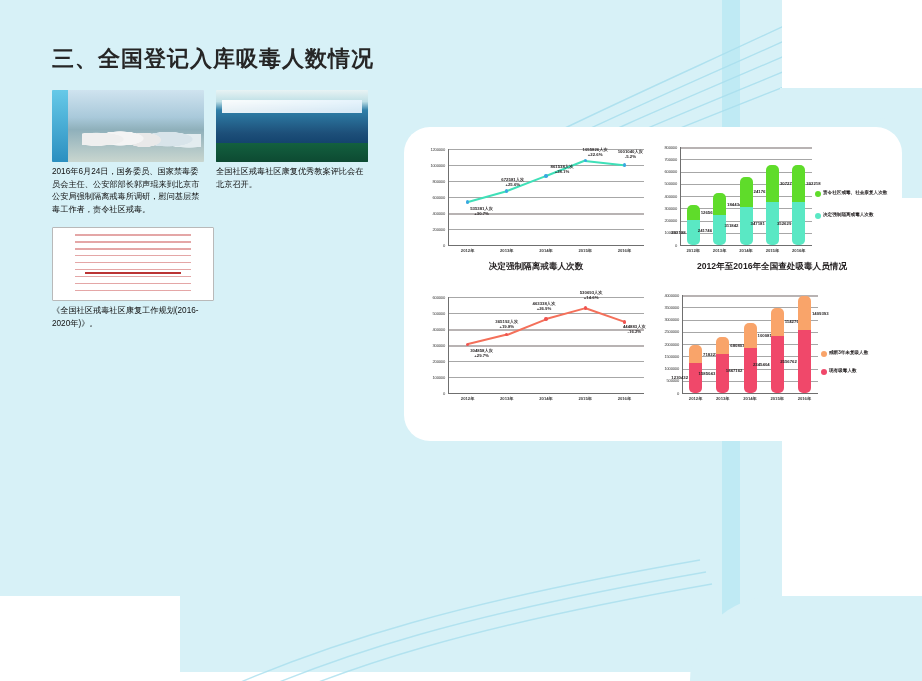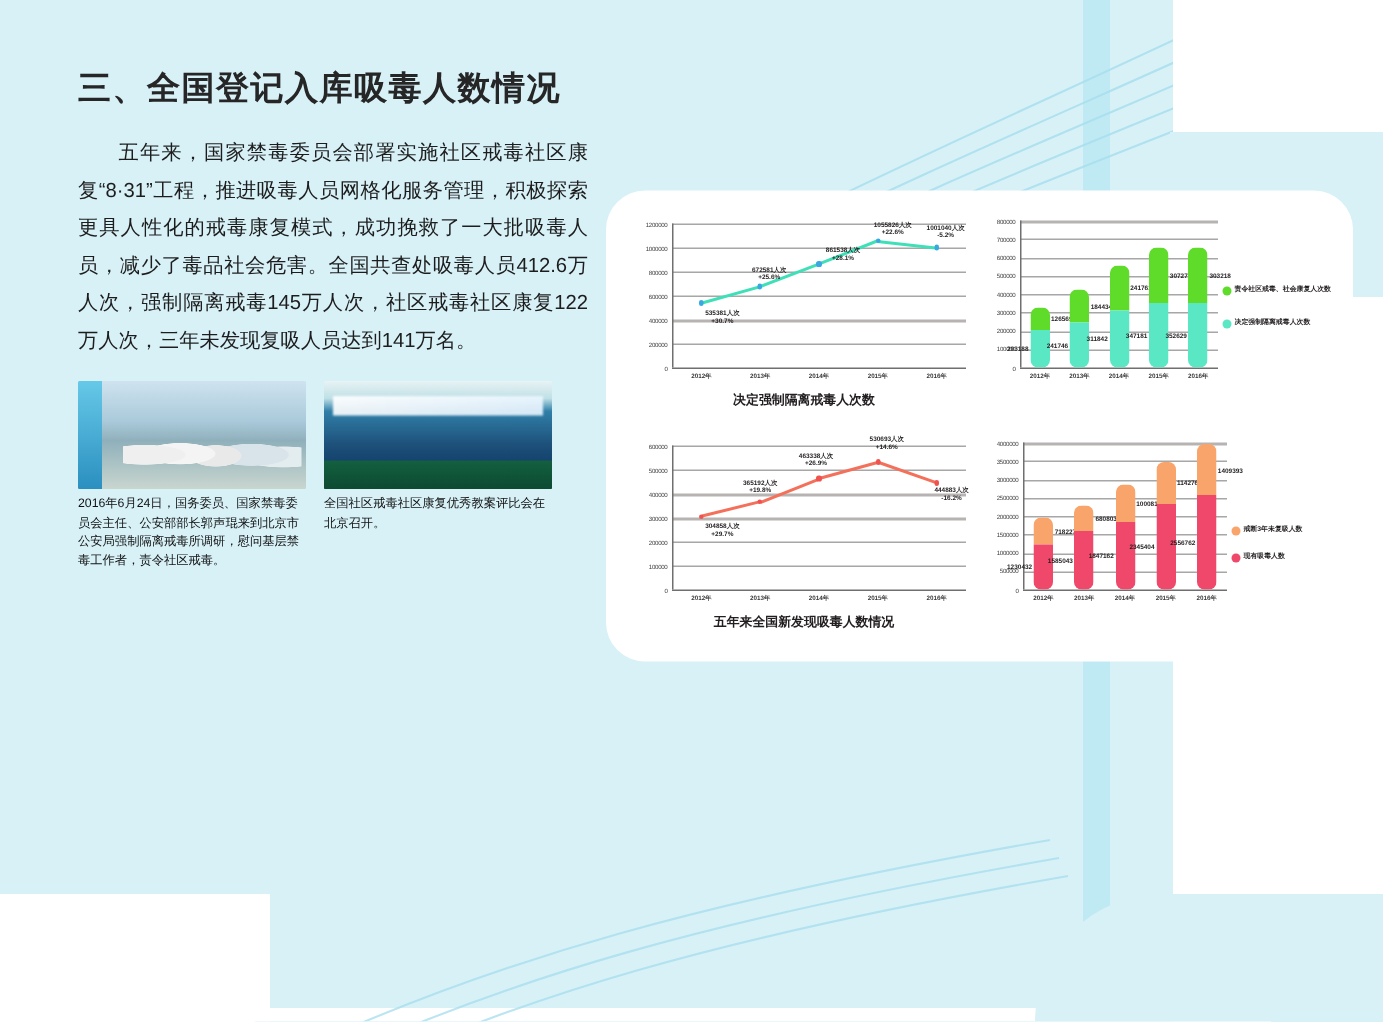--- a/index.html
+++ b/index.html
@@ -112,30 +112,36 @@
   </svg>
   <div class="corner-pad"></div>
   <div class="tr-block"></div>
   <div class="tr-round"></div>
   <div class="bl-round"></div>
   <div class="br-round"></div>
 </div>
 
 <div id="left">
   <h1 class="page-title">三、全国登记入库吸毒人数情况</h1>
-  <p class="body-text">五年来，国家禁毒委员会部署实施社区戒毒社区康复“8·31”工程，推进吸毒人员网格化服务管理，积极探索更具人性化的戒毒康复模式，成功挽救了一大批吸毒人员，减少了毒品社会危害。全国共查处吸毒人员412.6万人次，强制隔离戒毒145万人次，社区戒毒社区康复122万人次，三年未发现复吸人员达到141万名。</p>
 
   <div class="photo-grid">
     <div class="photo-cell">
       <div class="ph ph1"></div>
       <div class="cap">2016年6月24日，国务委员、国家禁毒委员会主任、公安部部长郭声琨来到北京市公安局强制隔离戒毒所调研，慰问基层禁毒工作者，责令社区戒毒。</div>
     </div>
     <div class="photo-cell">
       <div class="ph ph3"></div>
       <div class="cap">全国社区戒毒社区康复优秀教案评比会在北京召开。</div>
+    </div>
+    <div class="photo-cell wide">
+      <div class="ph ph4">
+        <div class="doc"></div>
+          <div class="docline"></div>
+      </div>
+      <div class="cap">《全国社区戒毒社区康复工作规划(2016-2020年)》。</div>
     </div>
   </div>
 </div>
 
 <div id="panel">
   <div class="chart" id="chart0" style="left:18px;top:14px;width:228px;height:140px;">
     <div class="plot" id="plot0" style="height:118px;">
         <div class="ax-label" style="left: 0px; width: 23px; top: 101.5px;">0</div>
         <div class="gl" style="left: 26px; width: 196px; top: 88px;"></div>
         <div class="ax-label" style="left: 0px; width: 23px; top: 85.5px;">200000</div>
@@ -243,20 +249,21 @@
           <div class="bot" style="height: 43.1971px; background: rgb(90, 232, 196);"></div>
         </div>
         <div class="dlabel" style="left: 152.3px; top: 39.7308px;">303218</div>
         <div class="dlabel" style="left: 137.3px; top: 79.9015px; transform: translateX(-100%);">352629</div>
         <div class="xtick" style="left: 131.6px; width: 26.4px; top: 107px;">2016年</div>
         <div class="legdot" style="background: rgb(95, 220, 42); left: 161px; top: 50px;"></div>
         <div class="legend" style="left: 169px; top: 49px; width: 65px;">责令社区戒毒、社会康复人次数</div>
         <div class="legdot" style="background: rgb(90, 232, 196); left: 161px; top: 72px;"></div>
         <div class="legend" style="left: 169px; top: 71px; width: 65px;">决定强制隔离戒毒人次数</div>
       </div>
+    <div class="c-title">2012年至2016年全国查处吸毒人员情况</div>
   </div>
 
   <div class="chart" id="chart2" style="left:18px;top:162px;width:228px;height:140px;">
     <div class="plot" id="plot2" style="height:118px;">
         <div class="ax-label" style="left: 0px; width: 23px; top: 101.5px;">0</div>
         <div class="gl" style="left: 26px; width: 196px; top: 88px;"></div>
         <div class="ax-label" style="left: 0px; width: 23px; top: 85.5px;">100000</div>
         <div class="gl" style="left: 26px; width: 196px; top: 72px;"></div>
         <div class="ax-label" style="left: 0px; width: 23px; top: 69.5px;">200000</div>
         <div class="gl thick" style="left: 26px; width: 196px; top: 56px;"></div>
@@ -297,21 +304,20 @@
           <div style="text-align:center">+14.6%</div>
         </div>
         <div class="xtick" style="left: 143.6px; width: 39.2px; top: 107px;">2015年</div>
         <div class="dot" style="left: 200.7px; top: 31.1187px; background: rgb(239, 83, 80);"></div>
         <div class="dlabel" style="left: 212.4px; top: 34.8187px; text-align: center; transform: translateX(-50%);">
           <div>444883人次</div>
           <div style="text-align:center">-16.2%</div>
         </div>
         <div class="xtick" style="left: 182.8px; width: 39.2px; top: 107px;">2016年</div>
       </div>
-    <div class="c-title">五年来全国新发现吸毒人数情况</div>
   </div>
 
   <div class="chart" id="chart3" style="left:250px;top:162px;width:236px;height:140px;">
     <div class="plot" id="plot3" style="height:118px;">
         <div class="ax-label" style="left: 0px; width: 25px; top: 101.5px;">0</div>
         <div class="gl" style="left: 28px; width: 136px; top: 91.75px;"></div>
         <div class="ax-label" style="left: 0px; width: 25px; top: 89.25px;">500000</div>
         <div class="gl" style="left: 28px; width: 136px; top: 79.5px;"></div>
         <div class="ax-label" style="left: 0px; width: 25px; top: 77px;">1000000</div>
         <div class="gl" style="left: 28px; width: 136px; top: 67.25px;"></div>

